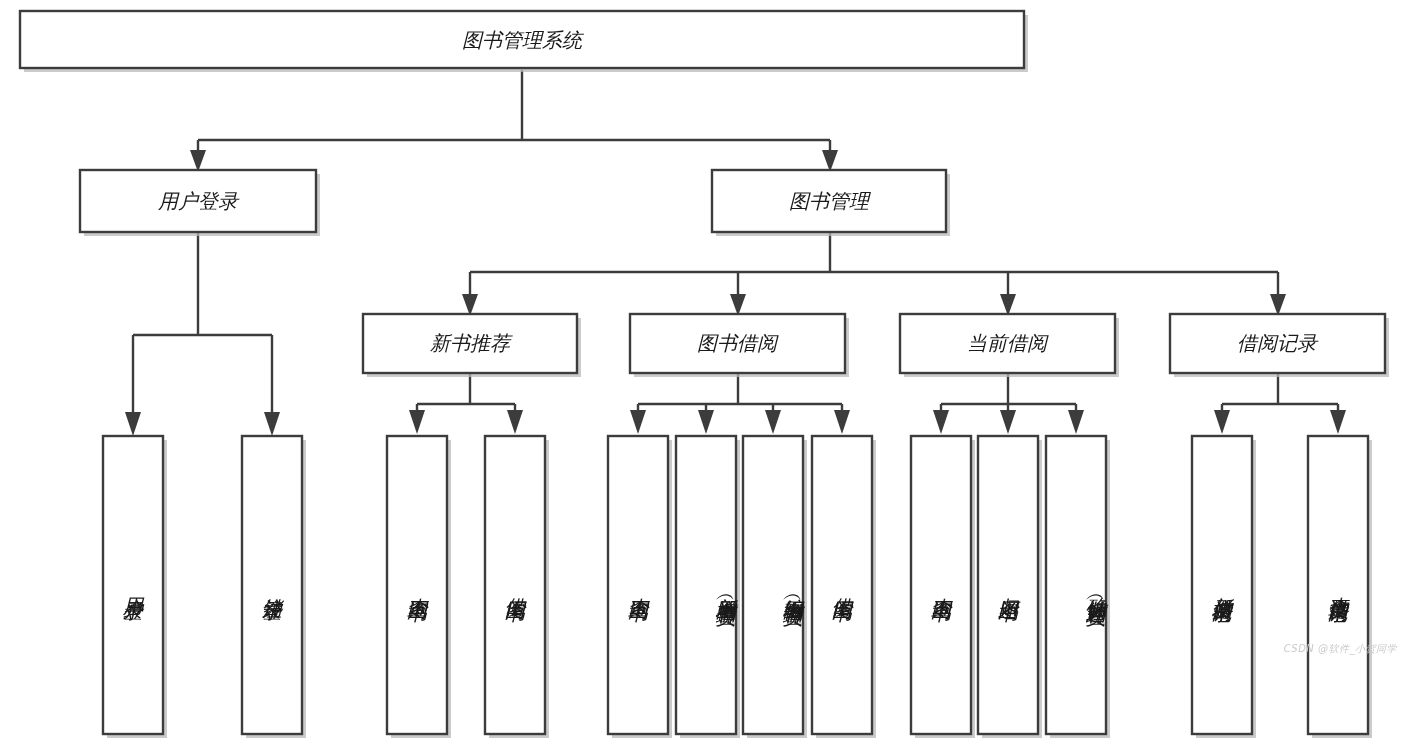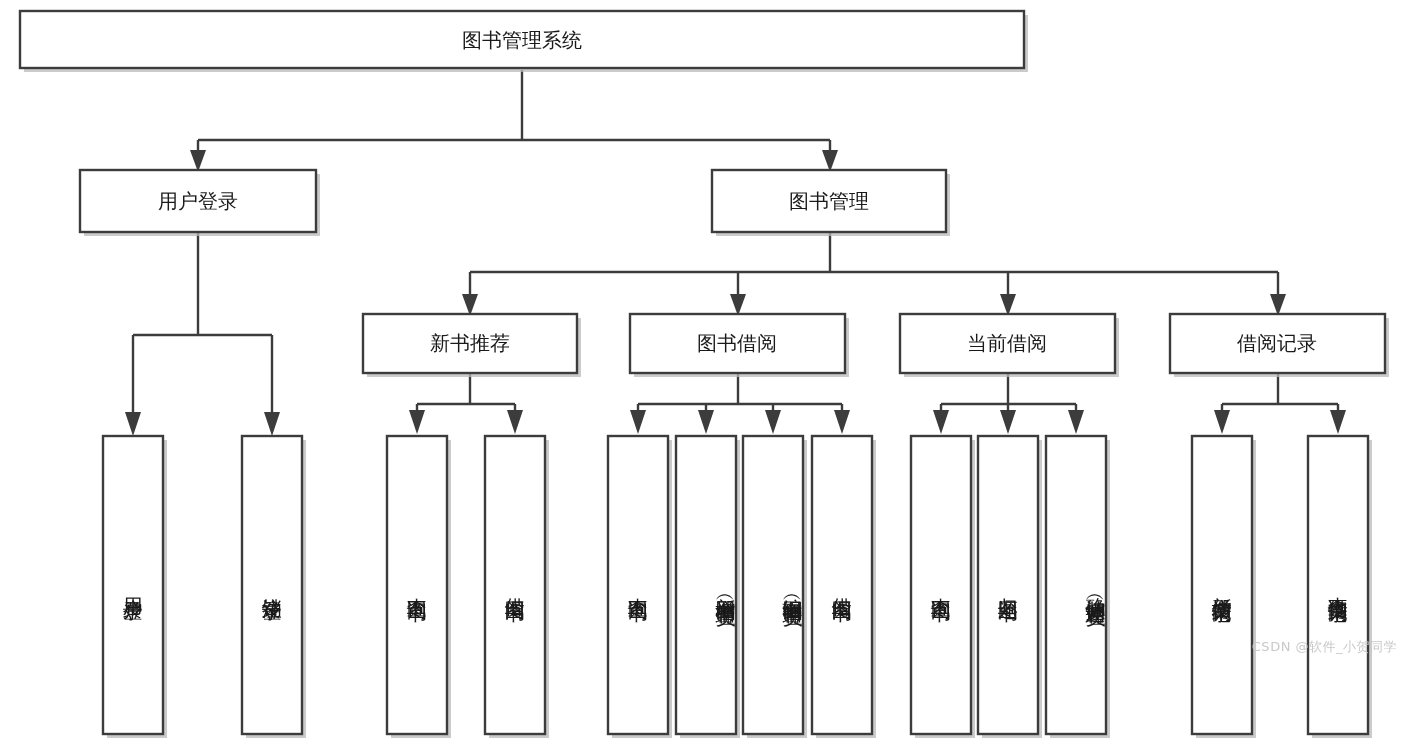--- a/index.html
+++ b/index.html
@@ -12,20 +12,21 @@
     height: 747px;
     font-family: "DejaVu Sans", "Liberation Sans", sans-serif;
     overflow: hidden;
     position: relative;
   }
   #diagram-root {
     position: relative;
     width: 1405px;
     height: 662px;
     background: #ffffff;
+    font-style: italic;
   }
   svg.flow {
     position: absolute;
     top: 0;
     left: 0;
     width: 1405px;
     height: 747px;
     display: block;
   }
   .node-box {
@@ -69,21 +70,21 @@
     justify-content: center;
     text-align: center;
     white-space: nowrap;
     pointer-events: none;
   }
   .watermark {
     position: absolute;
     right: 8px;
     bottom: 6px;
     font-family: "DejaVu Sans", "Liberation Sans", sans-serif;
-    font-size: 13px;
+    font-size: 10px;
     color: #c9c9c9;
     letter-spacing: 0.5px;
     white-space: nowrap;
   }
 </style>
 </head>
 <body>
 
 <div id="diagram-root">
 

